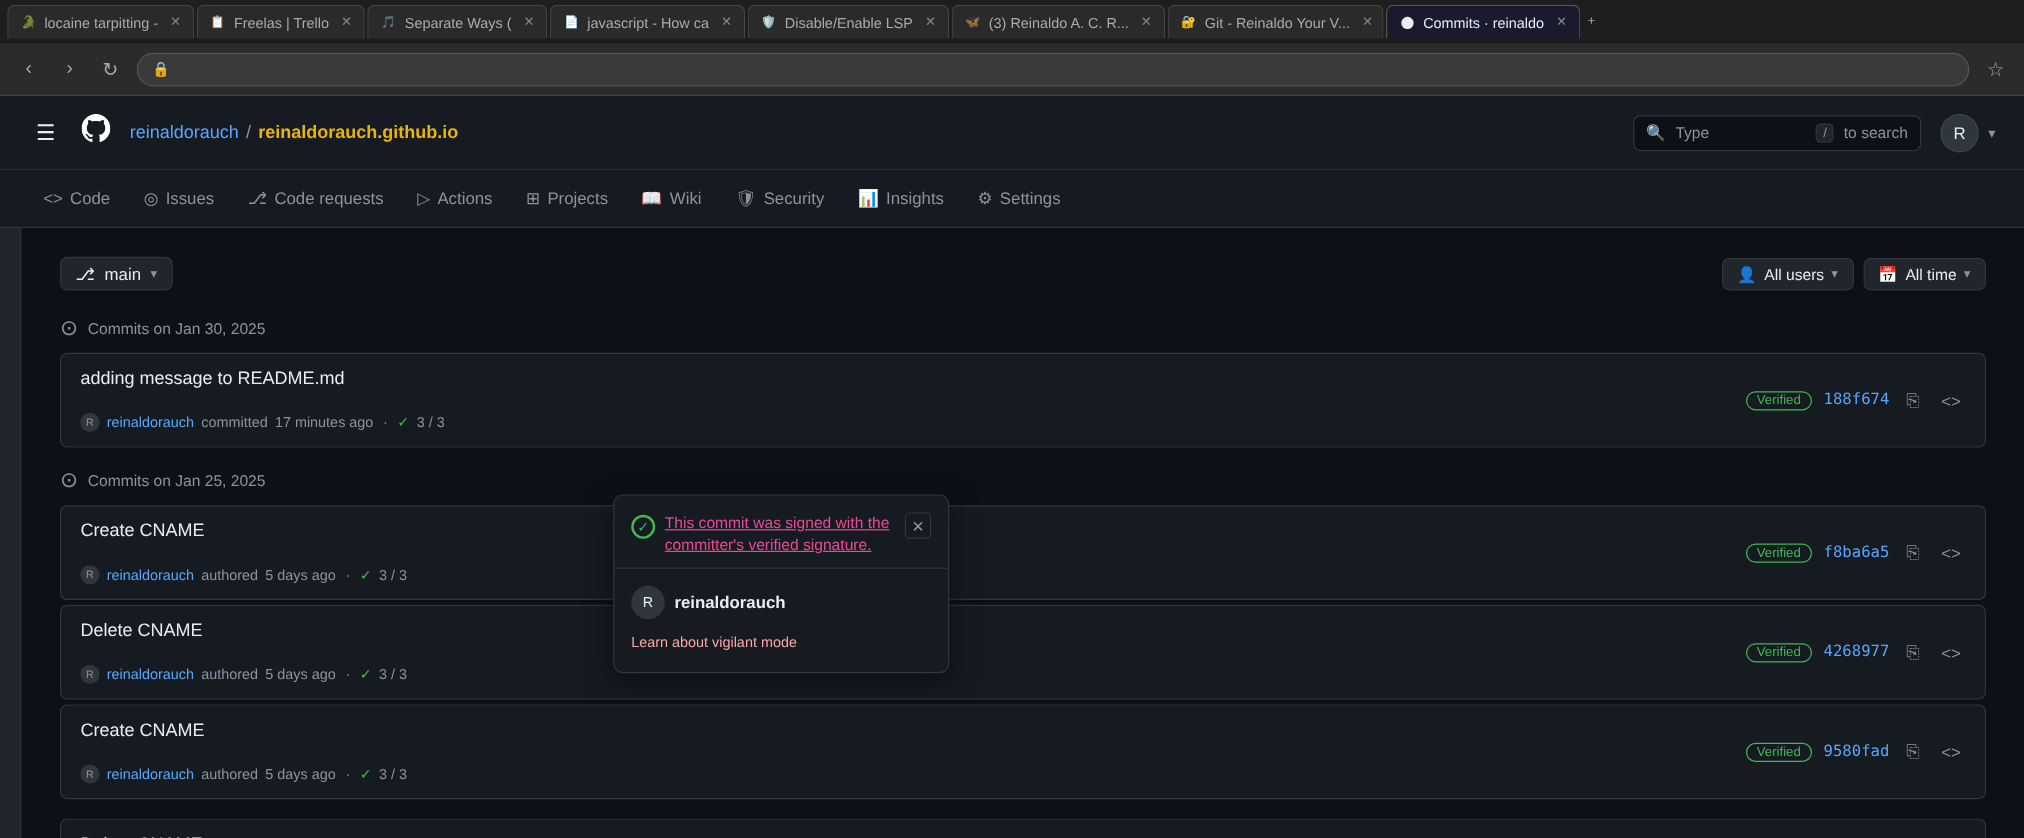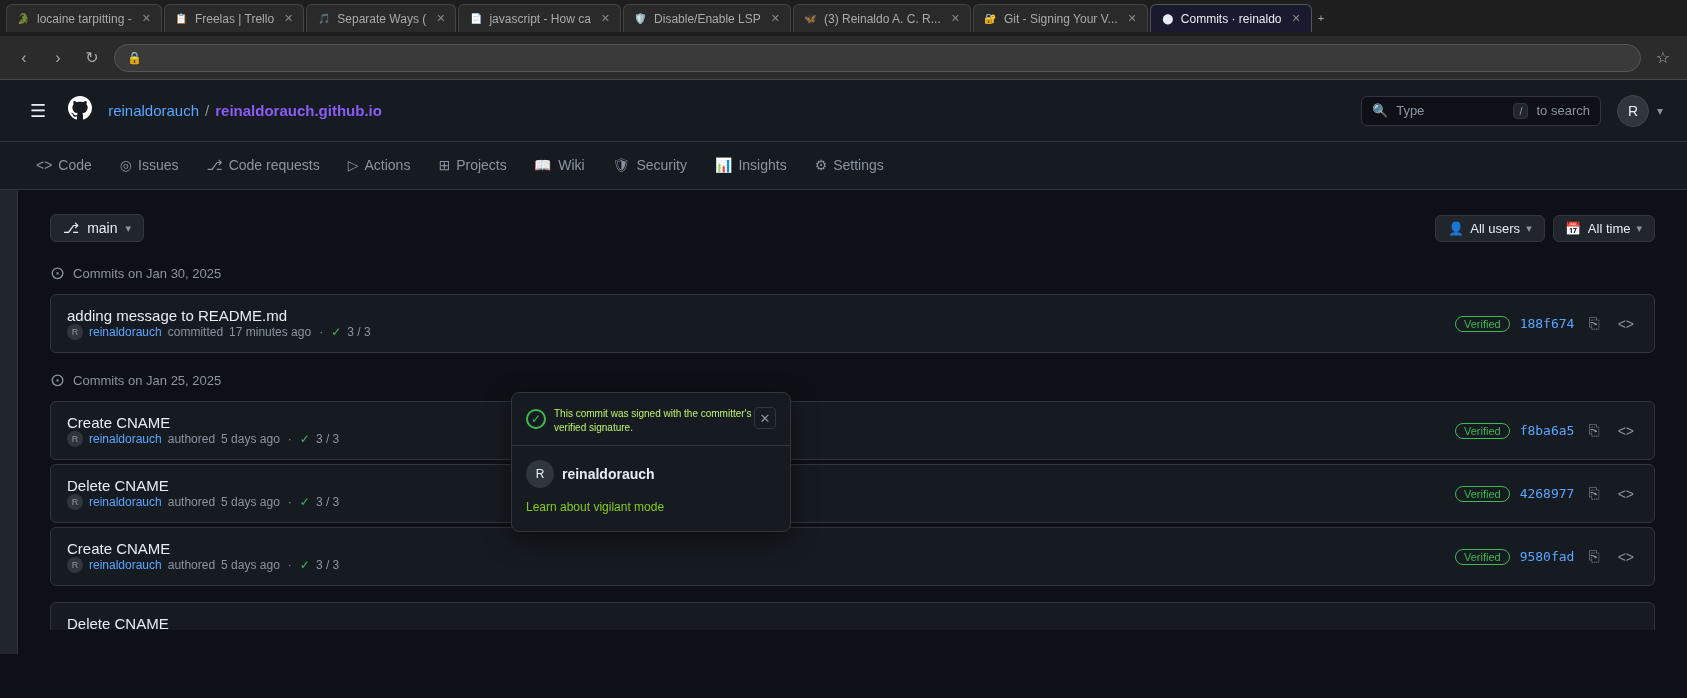--- a/index.html
+++ b/index.html
@@ -262,21 +262,21 @@
       padding: 12px 16px;
       display: flex;
       align-items: center;
       justify-content: space-between;
       margin-bottom: 4px;
       position: relative;
     }
     .commit-left {
       display: flex;
       flex-direction: column;
-      gap: 0;
+      gap: 20px;
     }
     .commit-title {
       font-size: 15px;
       color: #e6edf3;
       font-weight: 500;
     }
     .commit-meta {
       display: flex;
       align-items: center;
       gap: 6px;
@@ -354,23 +354,24 @@
       border: 2px solid #3fb950;
       display: flex;
       align-items: center;
       justify-content: center;
       color: #3fb950;
       font-size: 12px;
       flex-shrink: 0;
       margin-top: 2px;
     }
     .popup-title {
-      font-size: 10px;
-      color: #bef264;
+      font-size: 13px;
+      color: #ec4899;
       line-height: 1.4;
+      text-decoration: underline;
     }
     .popup-close {
       background: transparent;
       border: 1px solid #30363d;
       border-radius: 4px;
       color: #8b949e;
       cursor: pointer;
       width: 22px;
       height: 22px;
       display: flex;
@@ -405,21 +406,21 @@
       color: #e6edf3;
     }
     .popup-details {
       font-size: 12px;
       color: #8b949e;
       line-height: 1.6;
     }
     .popup-details .key-label { color: #8b949e; }
     .popup-details .key-value { color: #8b949e; font-family: monospace; }
     .popup-link {
-      color: #84cc16;
+      color: #fca5a5;
       text-decoration: none;
       font-size: 12px;
       display: block;
       margin-top: 4px;
     }
 
     .sidebar-left {
       position: absolute;
       left: 0;
       top: 0;
@@ -476,21 +477,21 @@
     </div>
 
     <div class="tab">
       <span class="tab-favicon">🦋</span>
       <span>(3) Reinaldo A. C. R...</span>
       <span class="tab-close">✕</span>
     </div>
 
     <div class="tab">
       <span class="tab-favicon">🔐</span>
-      <span>Git - Signing Your V...</span>
+      <span>Git - Reinaldo Your V...</span>
       <span class="tab-close">✕</span>
     </div>
 
     <div class="tab active">
       <span class="tab-favicon">⬤</span>
       <span>Commits · reinaldo</span>
       <span class="tab-close">✕</span>
     </div>
     <div style="color:#aaa;font-size:11px;margin-left:4px;cursor:pointer;">+</div>
   </div>
@@ -511,21 +512,21 @@
 <div class="gh-header">
   <button class="menu-btn">☰</button>
   <div class="gh-logo">
     <svg width="24" height="24" viewBox="0 0 16 16" fill="white">
         <path d="M8 0C3.58 0 0 3.58 0 8c0 3.54 2.29 6.53 5.47 7.59.4.07.55-.17.55-.38 0-.19-.01-.82-.01-1.49-2.01.37-2.53-.49-2.69-.94-.09-.23-.48-.94-.82-1.13-.28-.15-.68-.52-.01-.53.63-.01 1.08.58 1.23.82.72 1.21 1.87.87 2.33.66.07-.52.28-.87.51-1.07-1.78-.2-3.64-.89-3.64-3.95 0-.87.31-1.59.82-2.15-.08-.2-.36-1.02.08-2.12 0 0 .67-.21 2.2.82.64-.18 1.32-.27 2-.27.68 0 1.36.09 2 .27 1.53-1.04 2.2-.82 2.2-.82.44 1.1.16 1.92.08 2.12.51.56.82 1.27.82 2.15 0 3.07-1.87 3.75-3.65 3.95.29.25.54.73.54 1.48 0 1.07-.01 1.93-.01 2.2 0 .21.15.46.55.38A8.013 8.013 0 0016 8c0-4.42-3.58-8-8-8z"></path>
       </svg>
   </div>
   <div class="gh-breadcrumb">
     <a href="#">reinaldorauch</a>
     <span class="sep">/</span>
-    <a href="#" style="font-weight:600;color:#8b5cf6;text-decoration:none;">reinaldorauch.github.io</a>
+    <a href="#" style="font-weight:600;color:#eab308;text-decoration:none;">reinaldorauch.github.io</a>
   </div>
   <div class="gh-search">
     <span style="font-size:13px;">🔍</span>
     <span>Type</span>
     <span class="gh-search-kbd">/</span>
     <span>to search</span>
   </div>
   <div class="gh-header-actions">
     <div class="gh-avatar-btn">R</div>
     <span style="color:#8b949e;font-size:12px;">▾</span>

